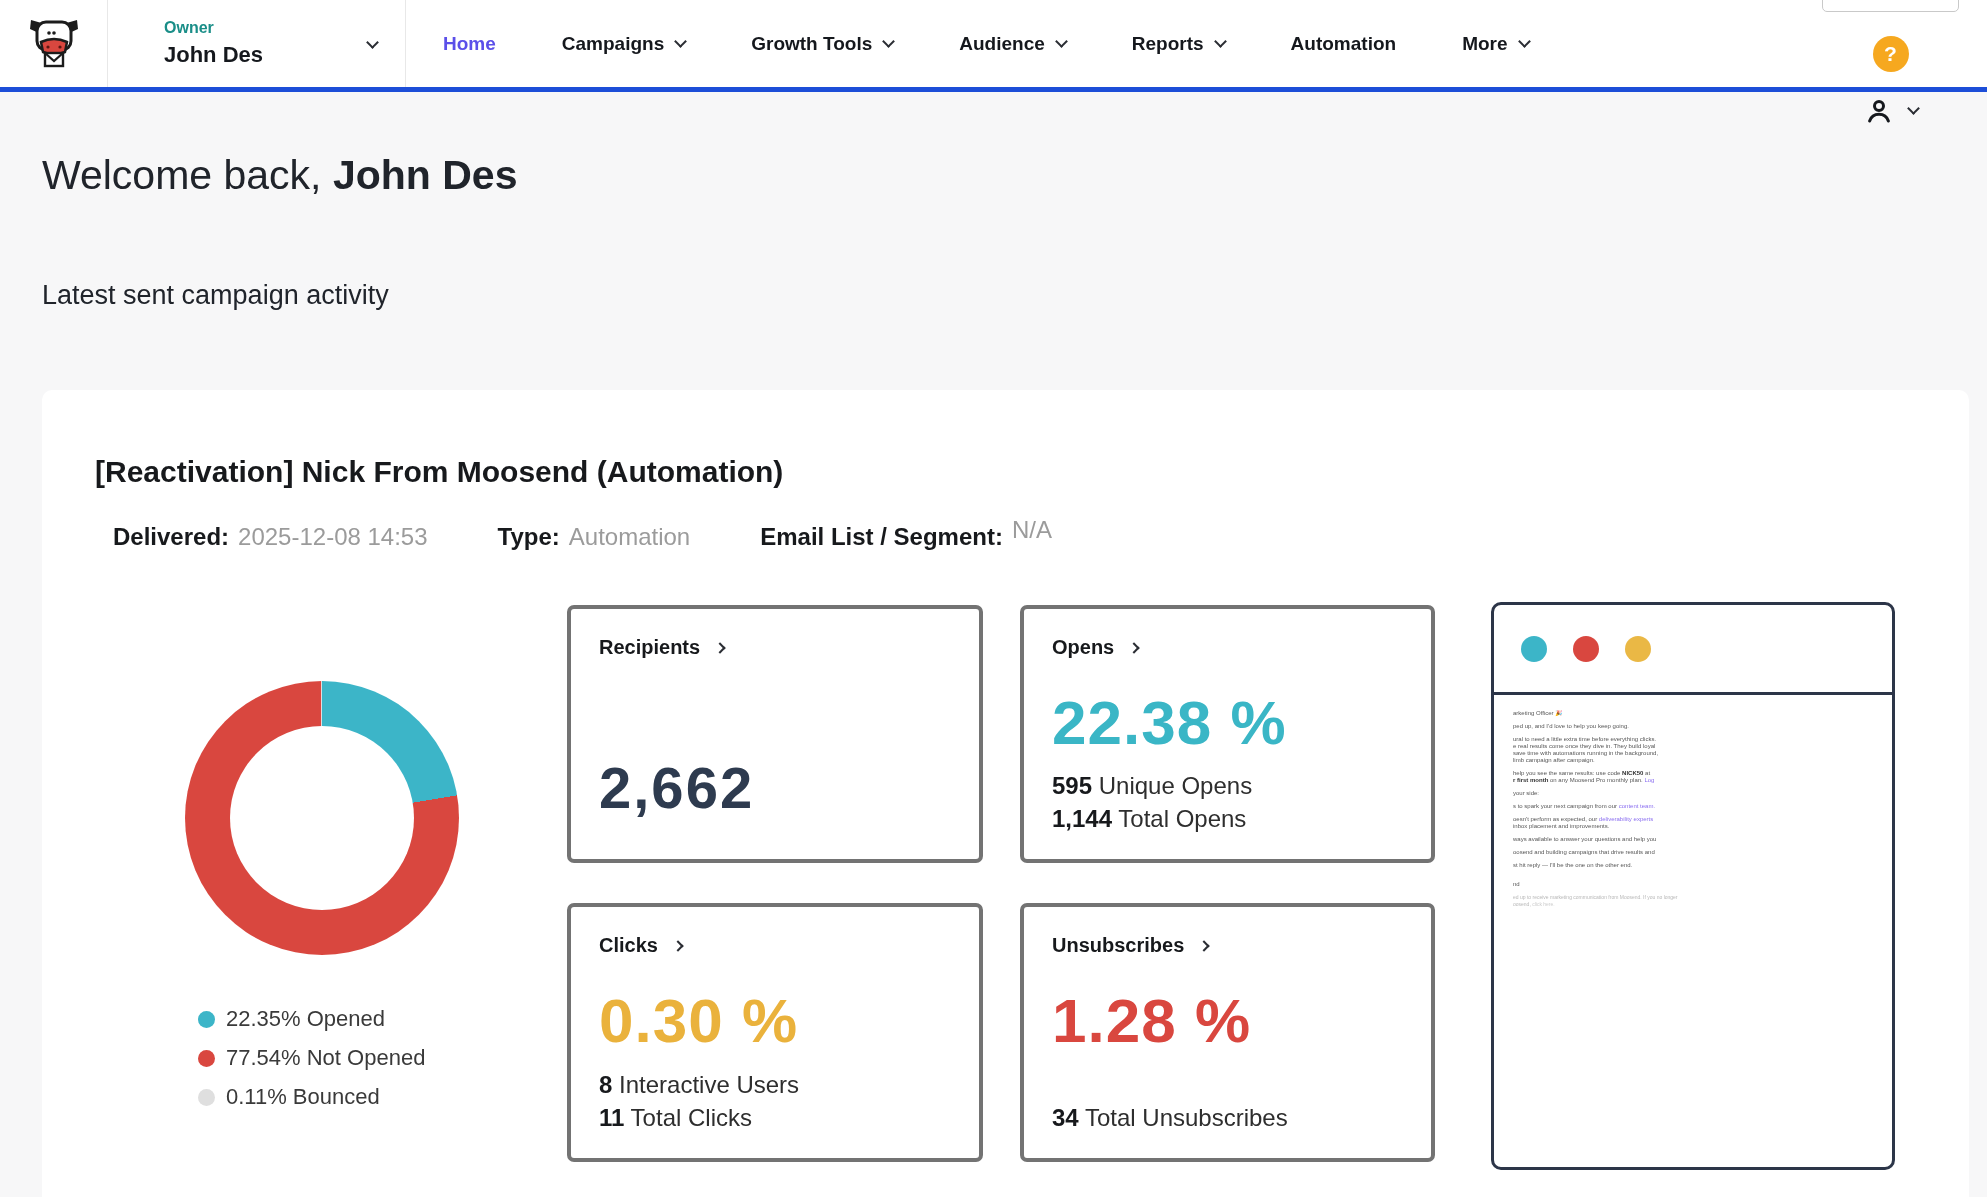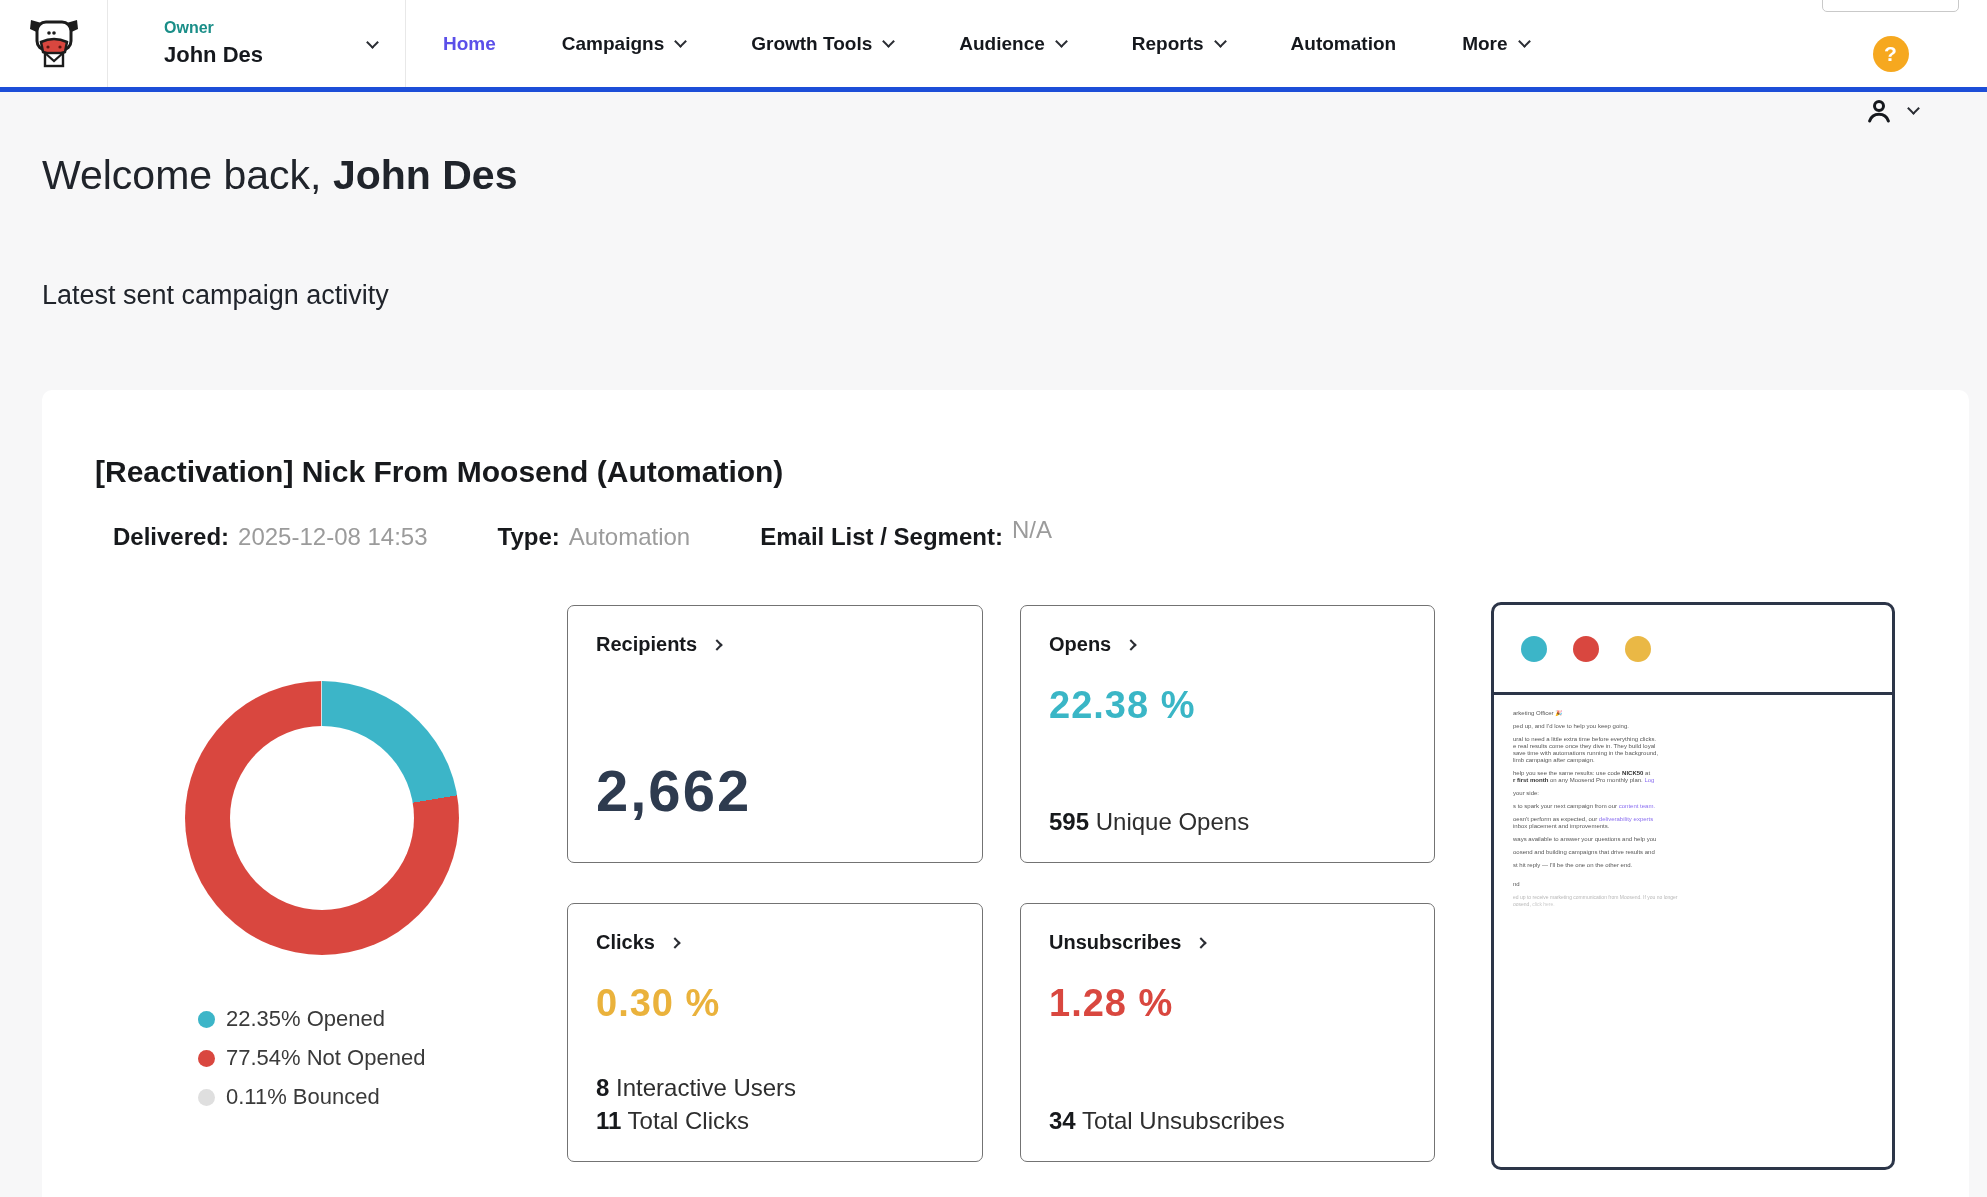--- a/index.html
+++ b/index.html
@@ -51,28 +51,28 @@
   .meta-group:last-child .meta-value { position:relative; top:-7px; }
 
   
   .donut { position:absolute; left:143px; top:291px; width:274px; height:274px; border-radius:50%; }
   .donut-hole { position:absolute; left:45px; top:45px; width:184px; height:184px; background:#fff; border-radius:50%; }
   .legend { position:absolute; left:156px; top:616px; }
   .legend-item { display:flex; align-items:center; gap:11px; margin-bottom:13px; font-size:22px; color:#3a3a3a; cursor:pointer; }
   .legend-dot { width:17px; height:17px; border-radius:50%; flex:0 0 auto; }
 
   
-  .stat-card { position:absolute; background:#fff; border:1px solid #737373; border-radius:7px;
+  .stat-card { position:absolute; background:#fff; border:4px solid #737373; border-radius:7px;
                padding:27px 28px 24px 28px; display:flex; flex-direction:column; }
   #card-recipients { left:525px; top:215px; width:416px; height:258px; }
   #card-opens      { left:978px; top:215px; width:415px; height:258px; }
   #card-clicks     { left:525px; top:513px; width:416px; height:259px; }
   #card-unsubs     { left:978px; top:513px; width:415px; height:259px; }
   .stat-title-row { display:flex; align-items:center; gap:16px; font-size:20px; font-weight:700; color:#17191c; cursor:pointer; }
-  .stat-value { font-size:38px; font-weight:700; margin-top:28px; letter-spacing:1px; }
+  .stat-value { font-size:62px; font-weight:700; margin-top:28px; letter-spacing:1px; }
   .stat-value.big { font-size:58px; margin-top:auto; margin-bottom:14px; letter-spacing:2px; }
   .card-details { margin-top:auto; font-size:24px; color:#2e2e2e; line-height:33px; }
   .card-details b { font-weight:700; color:#17191c; }
 
   
   .preview { position:absolute; left:1449px; top:212px; width:404px; height:568px; background:#fff;
              border:3px solid #2c3548; border-radius:10px; overflow:hidden; cursor:pointer; }
   .preview-header { height:90px; border-bottom:3px solid #2c3548; display:flex; align-items:center;
                     gap:26px; padding-left:27px; }
   .preview-dot { width:26px; height:26px; border-radius:50%; }
@@ -211,20 +211,21 @@
     </div>
 
     <div class="stat-card" id="card-opens">
       <div class="stat-title-row">
         <span>Opens</span>
         <i class="chev right"></i>
       </div>
       <div class="stat-value" style="color: rgb(58, 182, 198);">22.38 %</div>
       <div class="card-details">
           <div><b>595</b><span> Unique Opens</span></div>
+          <div><b>1,144</b><span> Total Opens</span></div>
         </div>
     </div>
 
     <div class="stat-card" id="card-clicks">
       <div class="stat-title-row">
         <span>Clicks</span>
         <i class="chev right"></i>
       </div>
       <div class="stat-value" style="color: rgb(234, 178, 60);">0.30 %</div>
       <div class="card-details">

